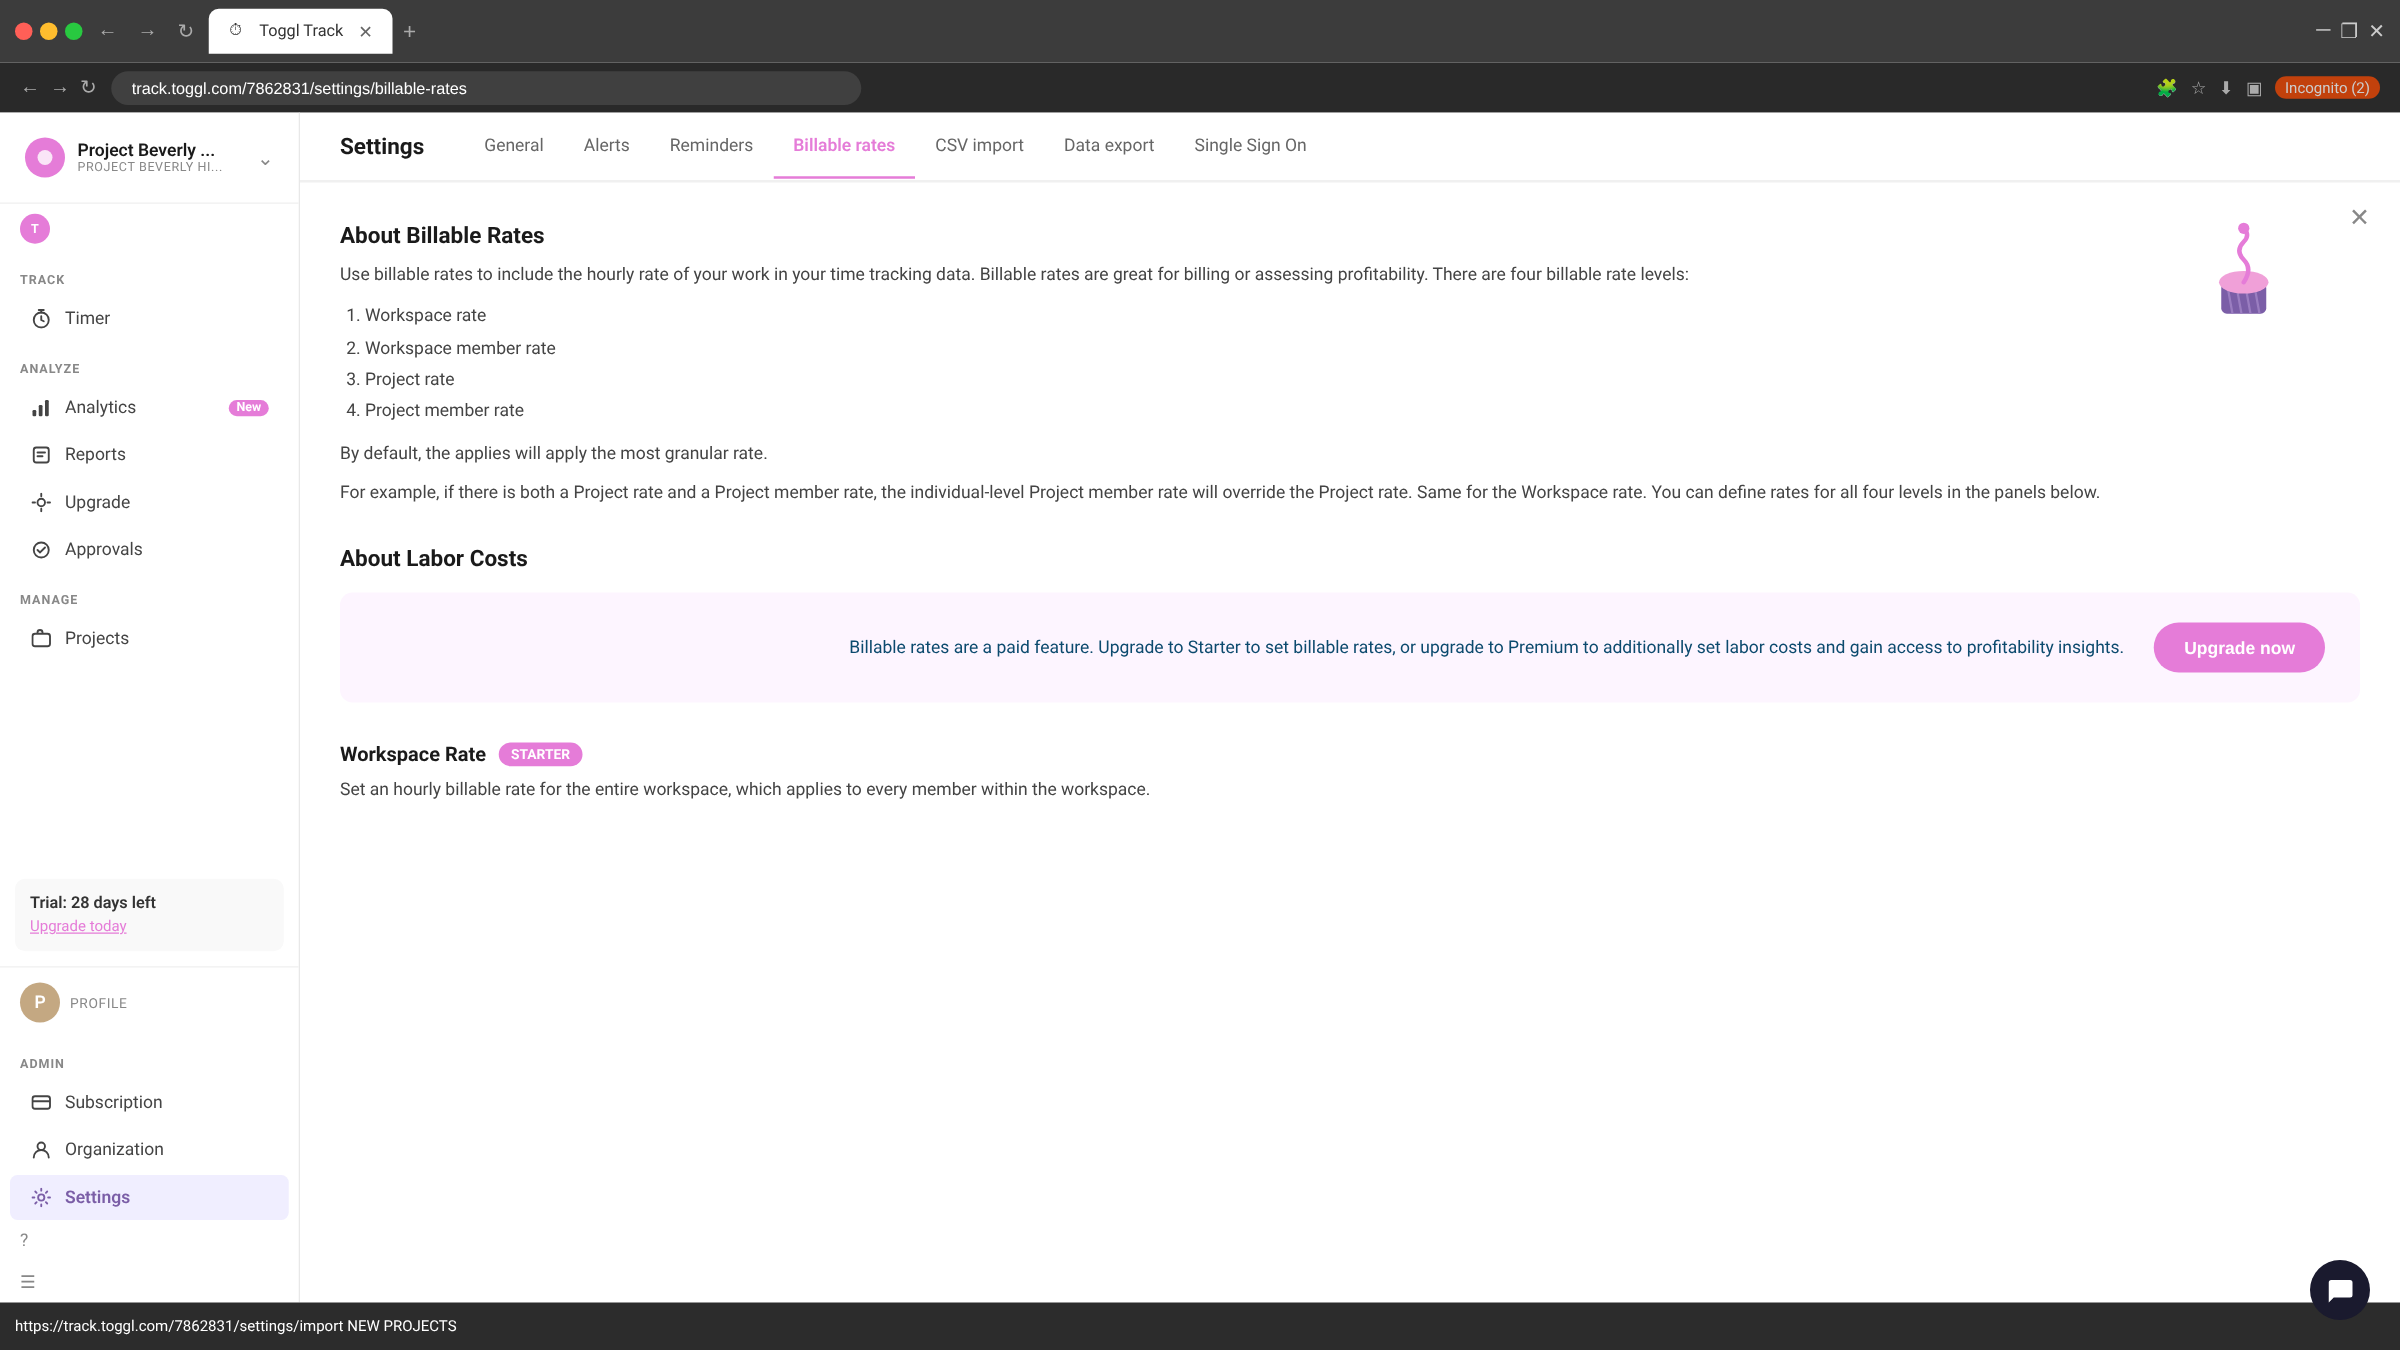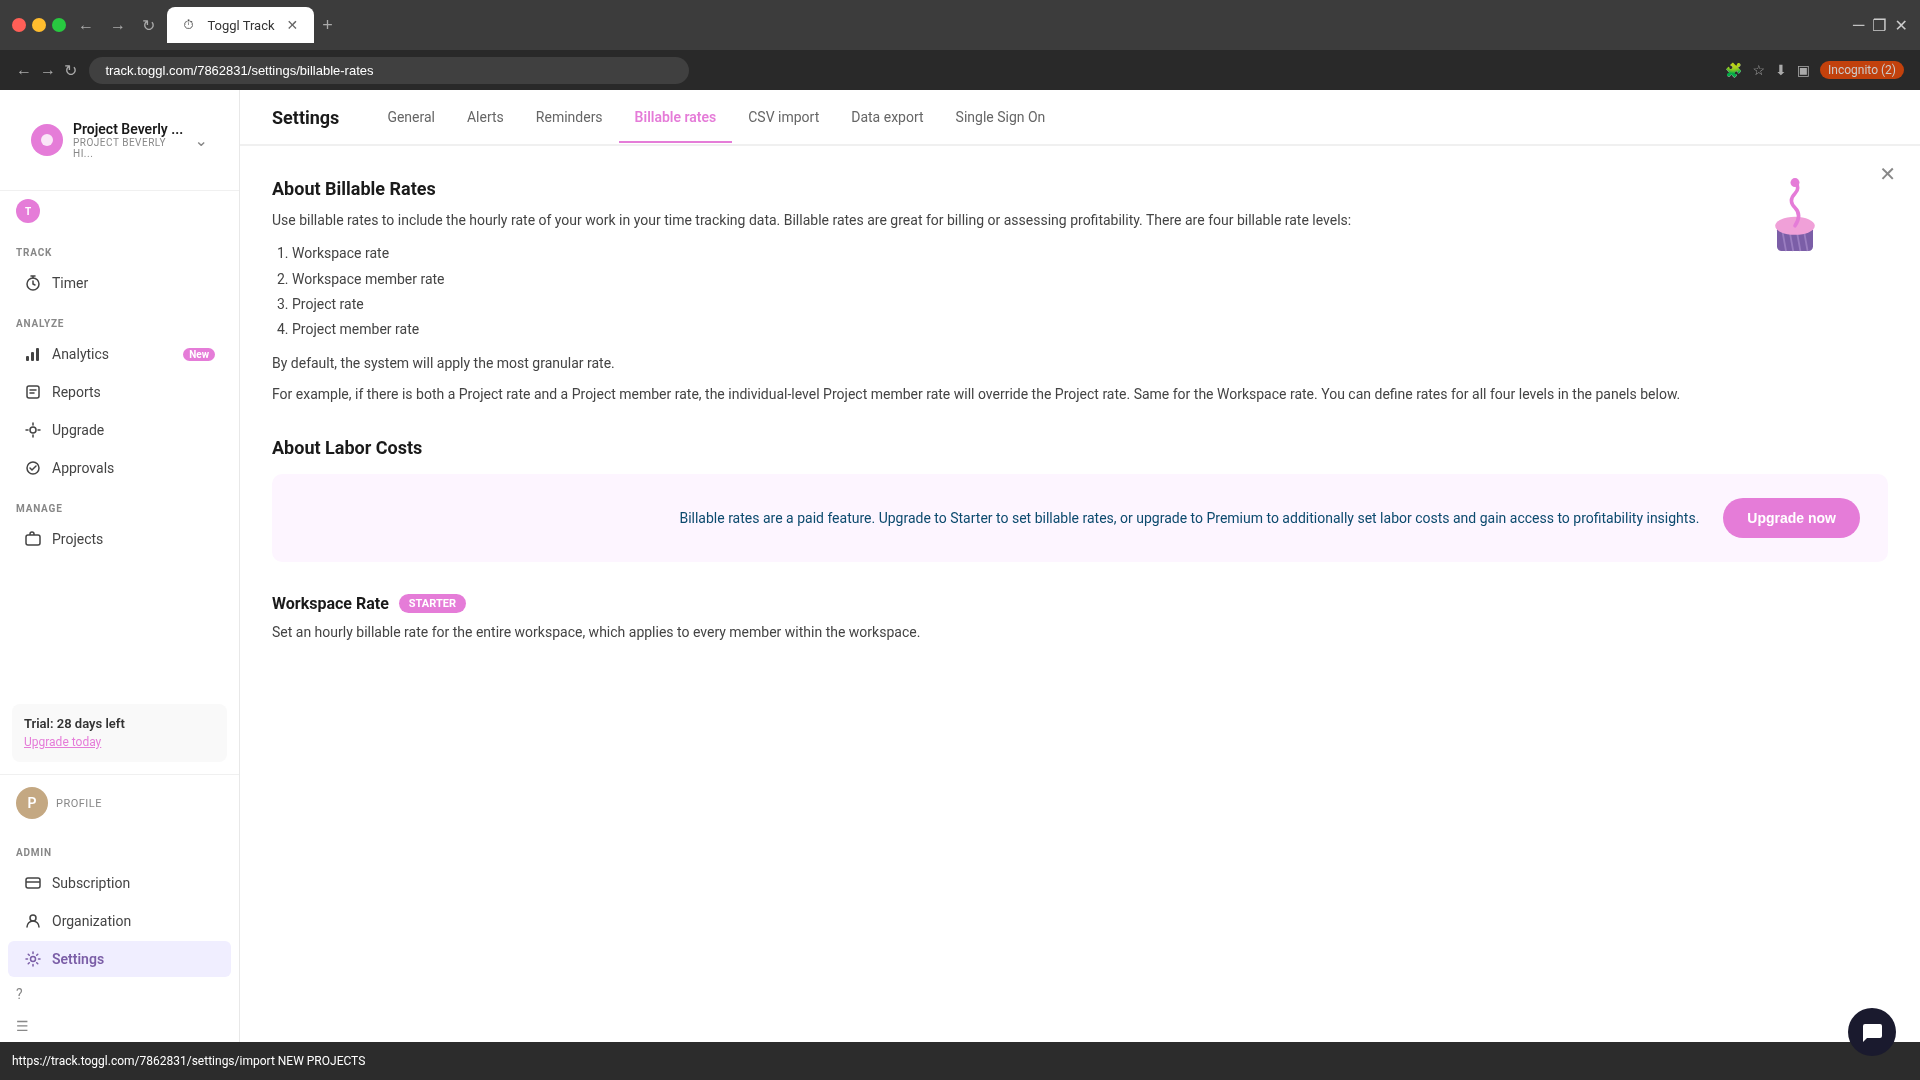--- a/index.html
+++ b/index.html
@@ -27,21 +27,21 @@
     .addr-nav button { background: none; border: none; color: #aaa; font-size: 16px; cursor: pointer; }
     .addr-input { background: #404040; border: none; border-radius: 20px; color: #fff; font-size: 13px; padding: 6px 16px; flex: 1; max-width: 600px; outline: none; }
     .addr-icons { display: flex; gap: 10px; align-items: center; margin-left: auto; color: #aaa; font-size: 14px; }
     .incognito-badge { background: #c2410c; border-radius: 12px; padding: 2px 8px; font-size: 12px; color: #ccc; }
 
     
     .app { display: flex; flex: 1; overflow: hidden; }
 
     
     .sidebar { width: 240px; background: #fff; border-right: 1px solid #e8e8e8; display: flex; flex-direction: column; flex-shrink: 0; overflow-y: auto; }
-    .sidebar-header { padding: 31px; display: flex; align-items: center; gap: 10px; border-bottom: 1px solid #f0f0f0; }
+    .sidebar-header { padding: 20px; display: flex; align-items: center; gap: 10px; border-bottom: 1px solid #f0f0f0; }
     .sidebar-logo { width: 32px; height: 32px; background: #e57cd8; border-radius: 50%; display: flex; align-items: center; justify-content: center; }
     .sidebar-logo svg { fill: white; }
     .sidebar-workspace { flex: 1; }
     .workspace-name { font-size: 14px; font-weight: 600; color: #1a1a1a; }
     .workspace-sub { font-size: 10px; color: #888; text-transform: uppercase; letter-spacing: 0.5px; }
     .sidebar-chevron { color: #888; cursor: pointer; }
 
     .sidebar-section-label { font-size: 10px; font-weight: 700; color: #888; text-transform: uppercase; letter-spacing: 0.8px; padding: 16px 16px 6px; }
 
     .sidebar-item { display: flex; align-items: center; gap: 10px; padding: 9px 16px; cursor: pointer; border-radius: 6px; margin: 1px 8px; color: #444; font-size: 14px; }
@@ -317,21 +317,21 @@
 
       <div class="section">
         <div class="section-title">About Billable Rates</div>
         <p class="section-text">Use billable rates to include the hourly rate of your work in your time tracking data. Billable rates are great for billing or assessing profitability. There are four billable rate levels:</p>
         <ol class="rate-list">
           <li><span>Workspace rate</span></li>
           <li><span>Workspace member rate</span></li>
           <li><span>Project rate</span></li>
           <li><span>Project member rate</span></li>
         </ol>
-        <p class="section-text">By default, the system will apply the most granular rate.</p>
+        <p class="section-text">By default, the applies will apply the most granular rate.</p>
         <p class="section-text">For example, if there is both a Project rate and a Project member rate, the individual-level Project member rate will override the Project rate. Same for the Workspace rate. You can define rates for all four levels in the panels below.</p>
       </div>
 
       <div class="section">
         <div class="section-title">About Labor Costs</div>
 
         <div class="upgrade-box">
           <p class="upgrade-text">Billable rates are a paid feature. Upgrade to Starter to set billable rates, or upgrade to Premium to additionally set labor costs and gain access to profitability insights.</p>
           <button class="upgrade-btn">Upgrade now</button>
         </div>

